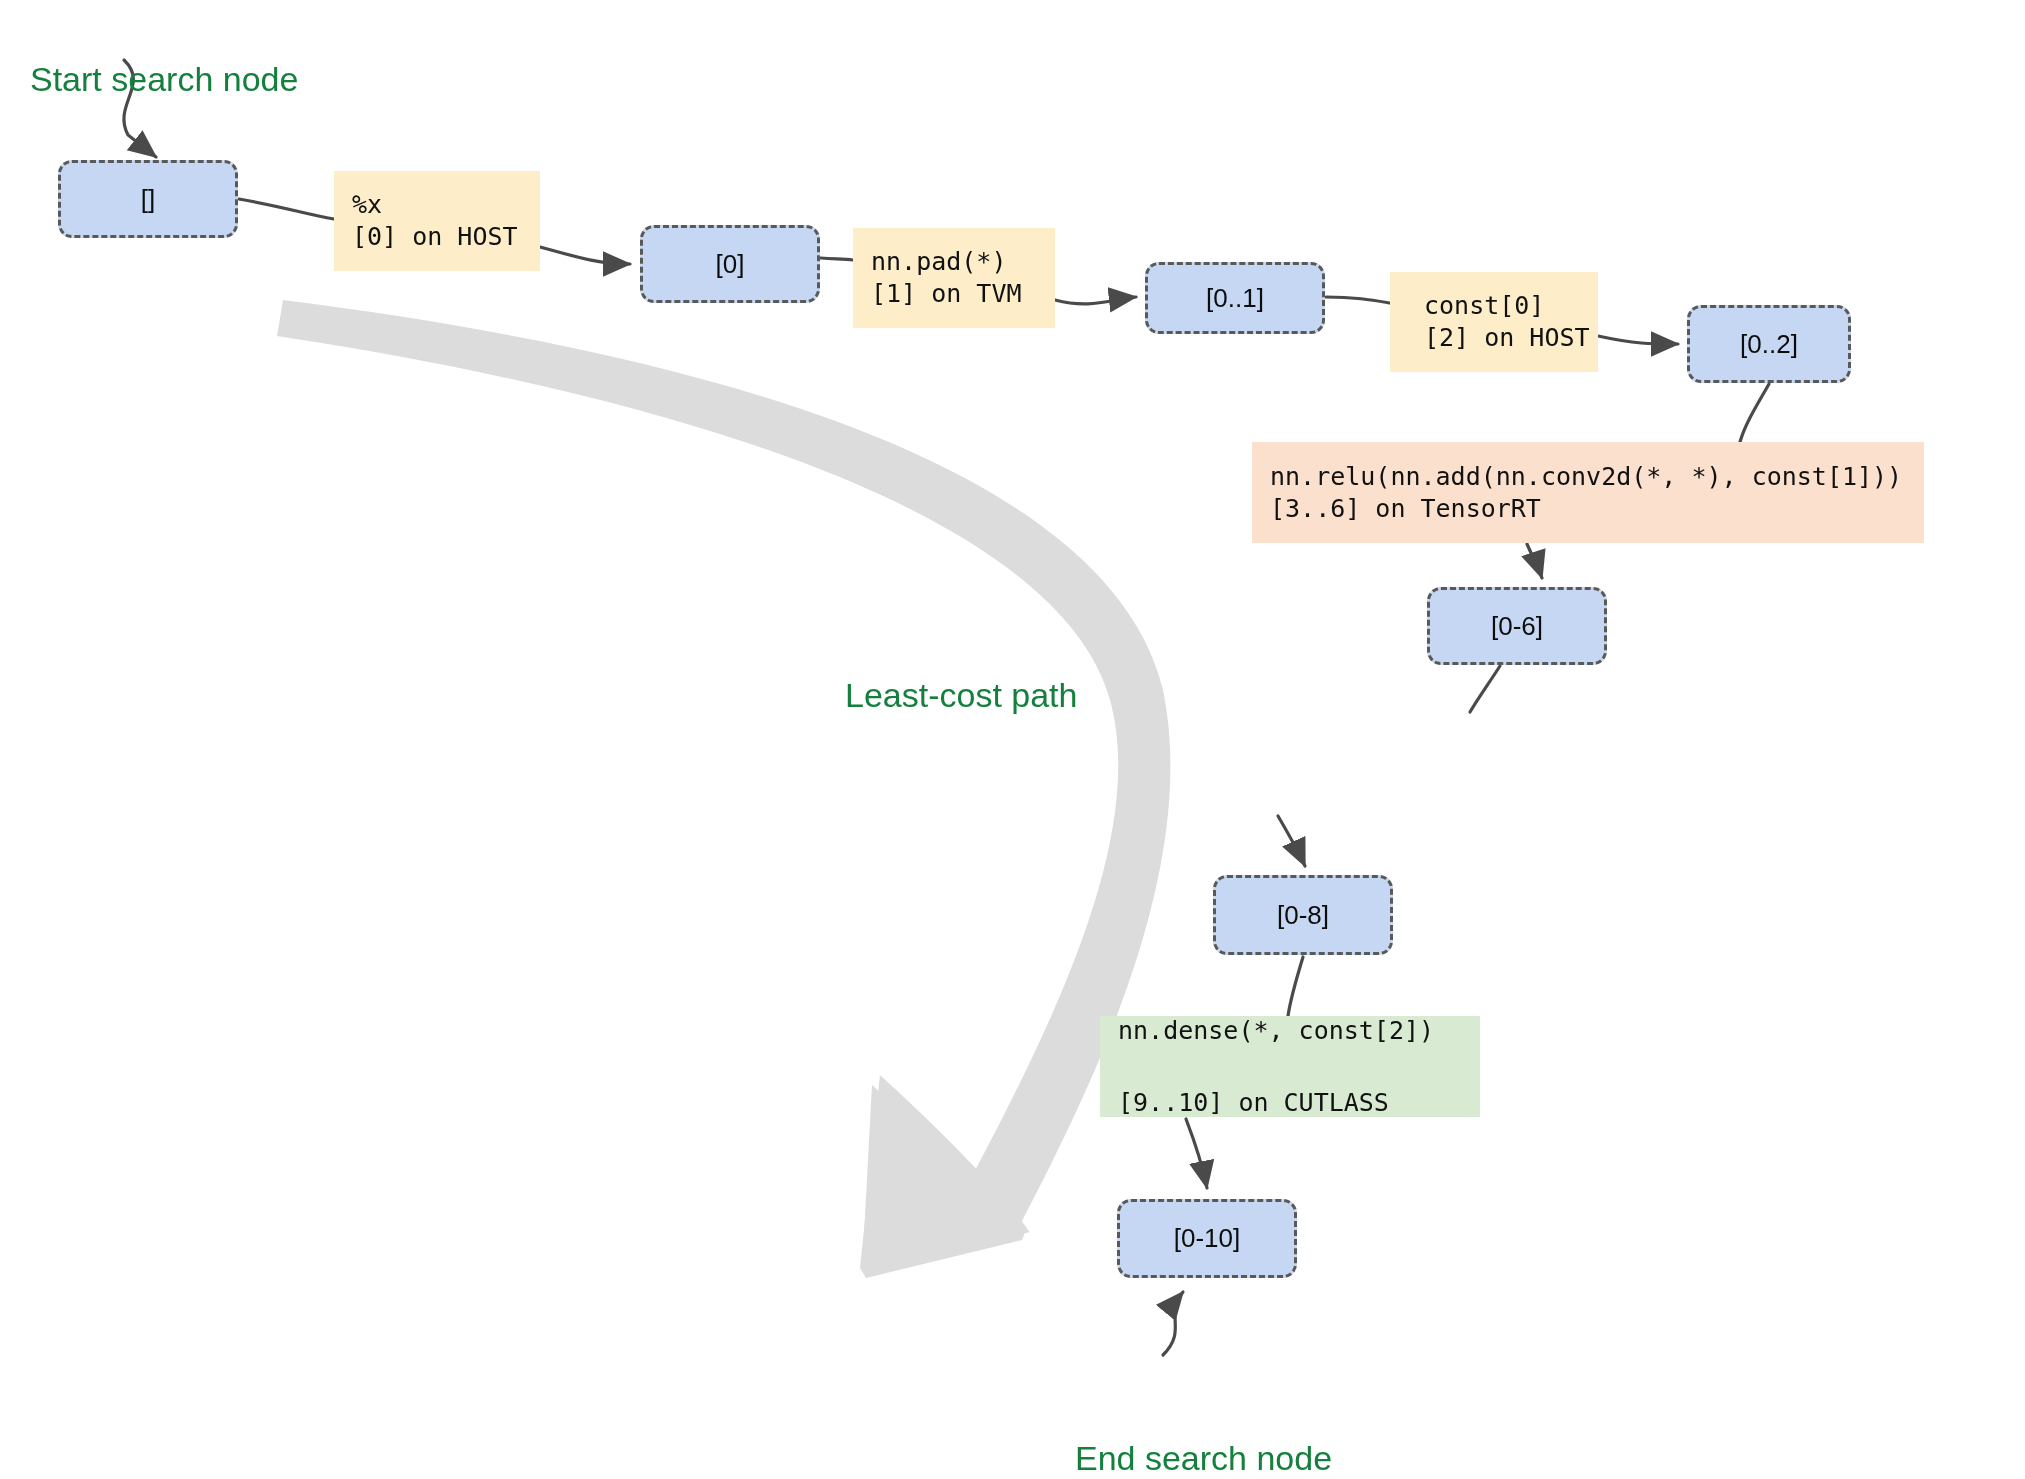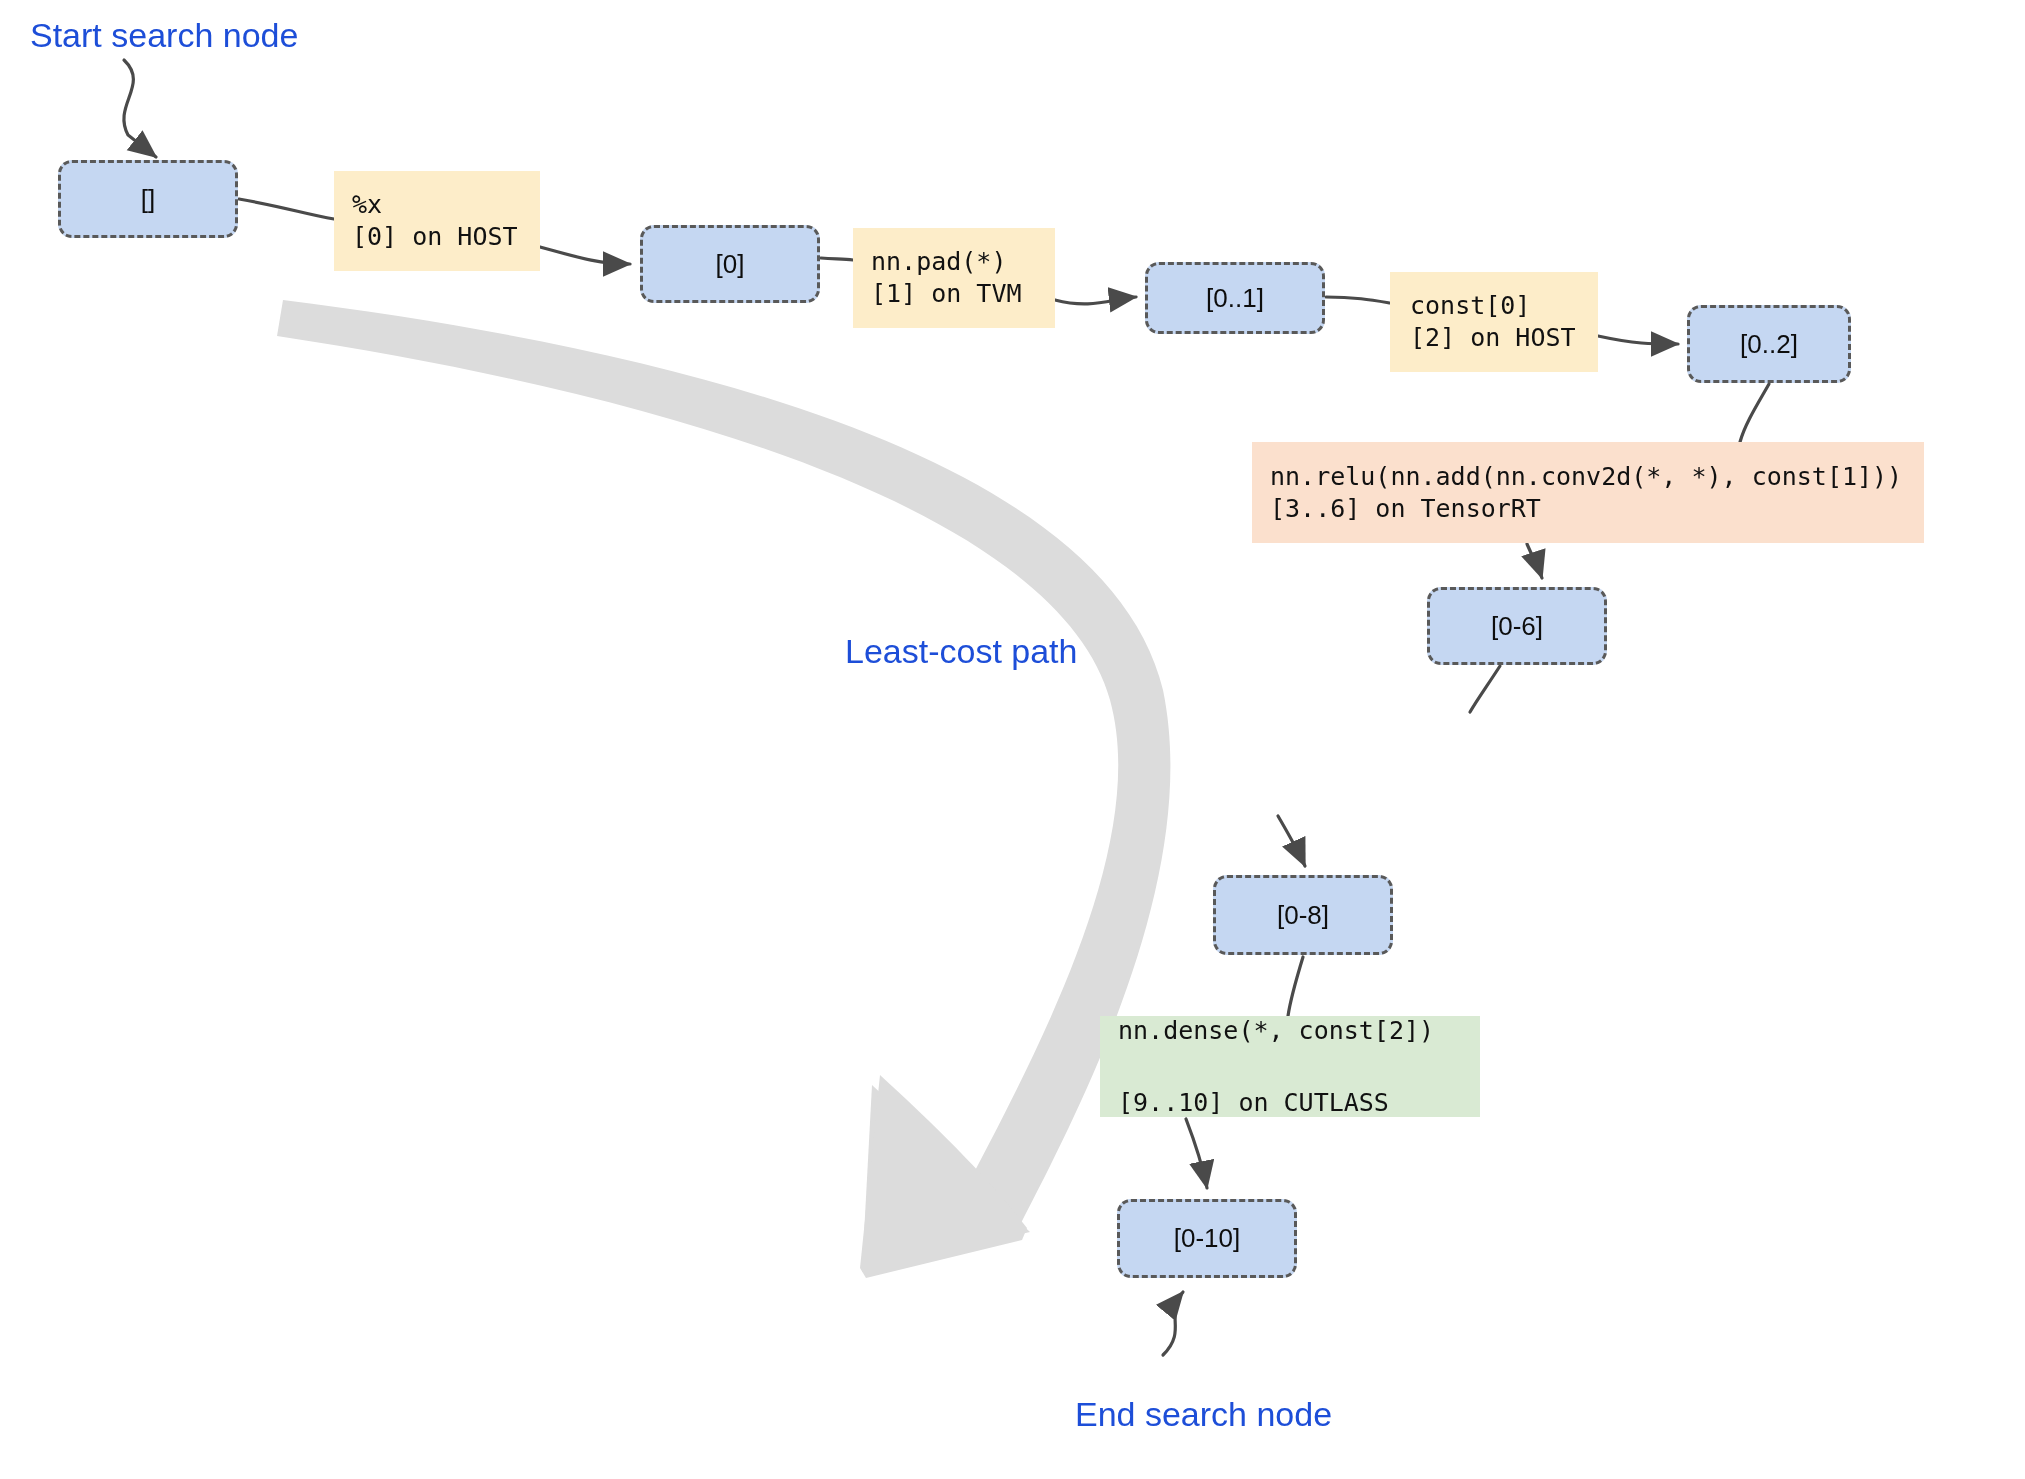--- a/index.html
+++ b/index.html
@@ -39,22 +39,23 @@
   .chip .ln{display:block;}
   .chip.yellow{background:#fdedc9;}
   .chip.orange{background:#fbe0cd;}
   .chip.green{background:#d9ead3;}
 
   
   .anno{
     position:absolute;z-index:5;
     font-family:"Liberation Sans",sans-serif;
     font-size:34px;
-    color:#1d4ed8;
+    color:#15803d;
     white-space:nowrap;
+    margin-top:44px;
   }
 </style>
 </head>
 <body>
 
 <div id="canvas">
 
   <svg class="layer bigarrow" viewBox="0 0 2025 1479" preserveAspectRatio="none" aria-hidden="true">
     <path d="M 277,336
              C 700,400 1060,520 1110,700
@@ -135,21 +136,21 @@
   <div class="chip yellow" style="left:334px;top:171px;width:206px;height:100px;padding-left:18px;">
     <span class="ln">%x</span>
     <span class="ln">[0] on HOST</span>
   </div>
 
   <div class="chip yellow" style="left:853px;top:228px;width:202px;height:100px;padding-left:18px;">
     <span class="ln">nn.pad(*)</span>
     <span class="ln">[1] on TVM</span>
   </div>
 
-  <div class="chip yellow" style="left:1390px;top:272px;width:208px;height:100px;padding-left:20px;">
+  <div class="chip yellow" style="left:1390px;top:272px;width:208px;height:100px;padding-left:34px;">
     <span class="ln">const[0]</span>
     <span class="ln">[2] on HOST</span>
   </div>
 
   <div class="chip orange" style="left:1252px;top:442px;width:672px;height:101px;padding-left:18px;">
     <span class="ln">nn.relu(nn.add(nn.conv2d(*, *), const[1]))</span>
     <span class="ln">[3..6] on TensorRT</span>
   </div>
 
 

